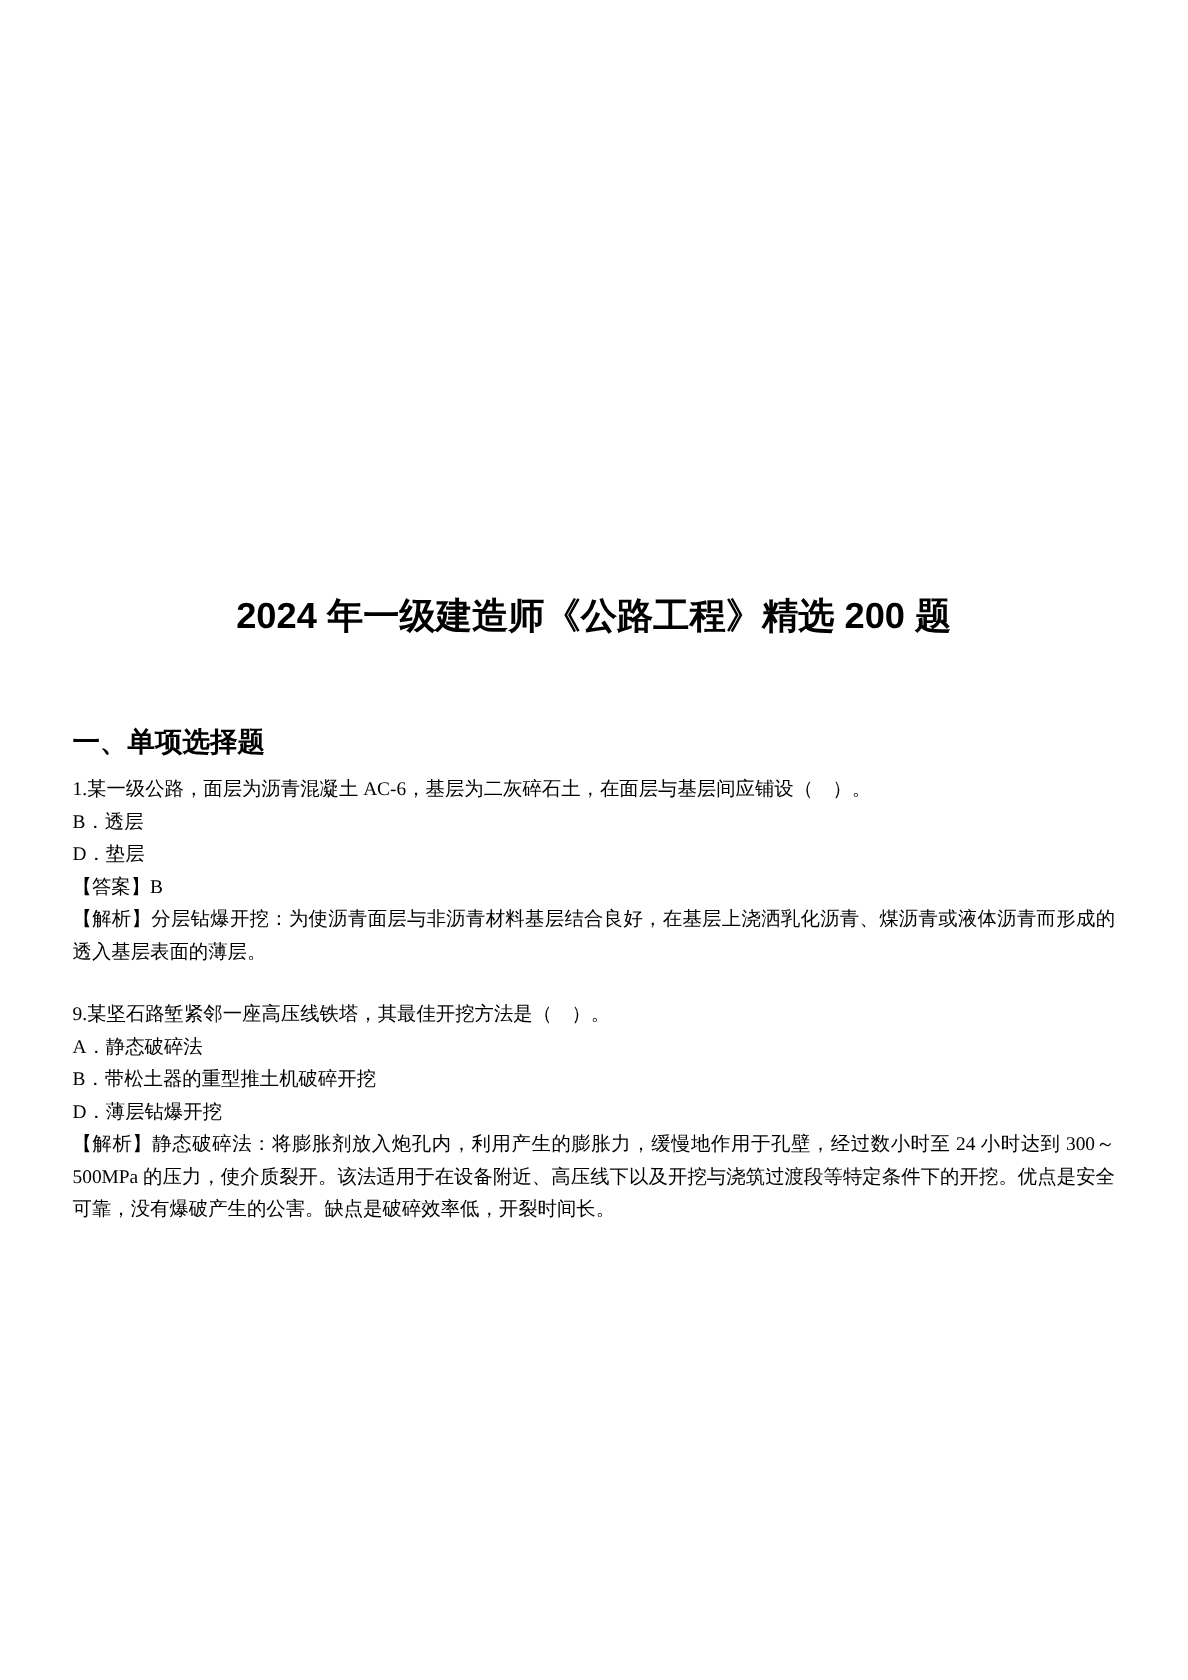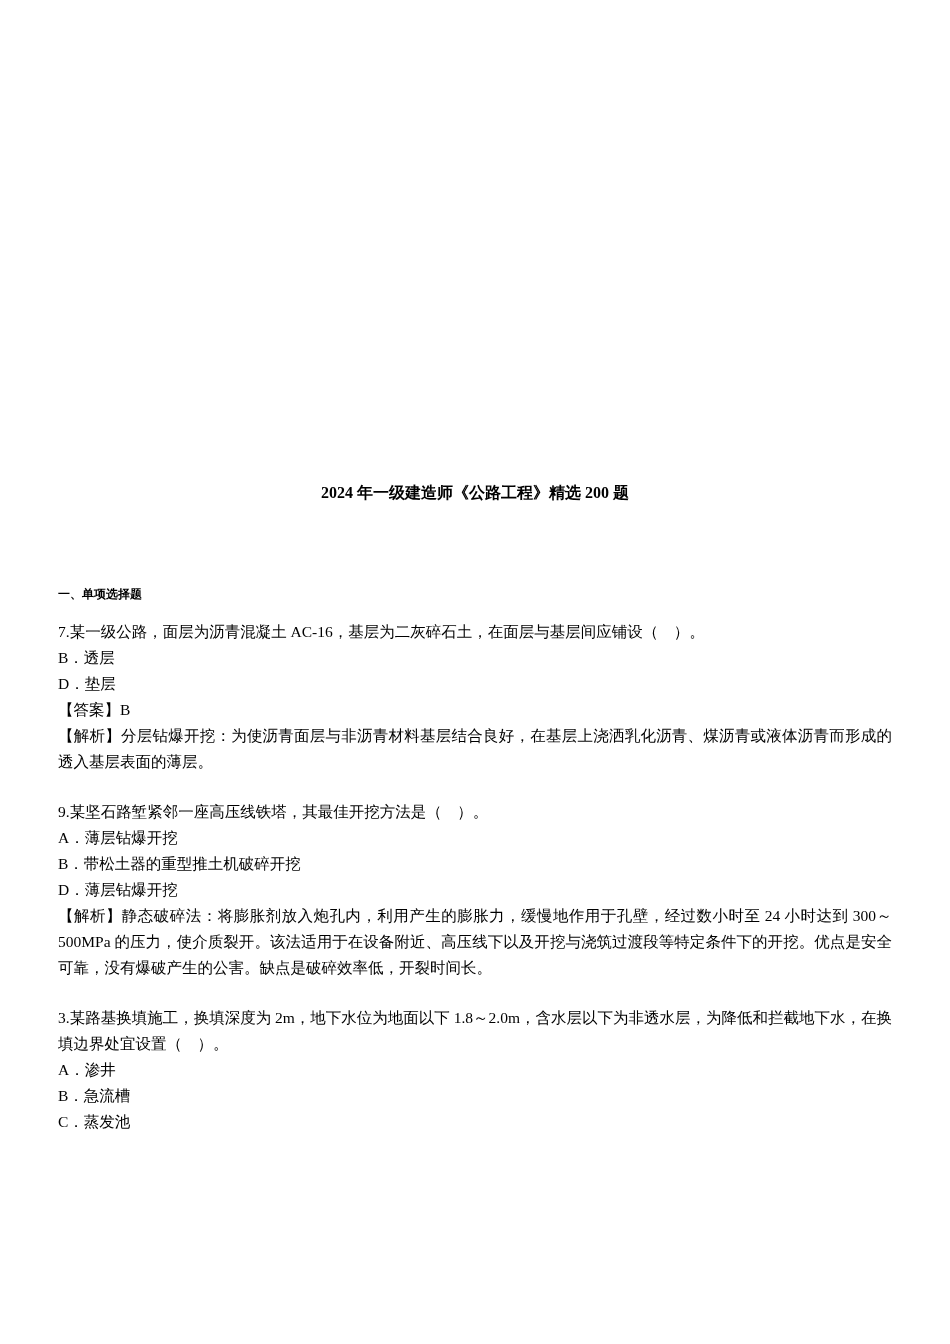--- a/index.html
+++ b/index.html
@@ -17,30 +17,30 @@
     position: relative;
     width: 950px;
     height: 1344px;
     background: #ffffff;
     overflow: hidden;
   }
   .doc-title {
     margin: 0 58px;
     padding-top: 478px;
     text-align: center;
-    font-family: Liberation Serif, serif;
+    font-family: Liberation Sans, sans-serif;
     font-weight: bold;
-    font-size: 16px;
+    font-size: 29px;
     line-height: 30px;
   }
   .section-heading {
     margin: 76px 58px 0 58px;
     font-family: "Liberation Sans", "DejaVu Sans", sans-serif;
     font-weight: bold;
-    font-size: 12px;
+    font-size: 22px;
     line-height: 20px;
   }
   .question {
     margin: 24px 58px 0 58px;
   }
   .question.first {
     margin-top: 15px;
   }
   .q-line {
     margin: 0;
@@ -52,35 +52,29 @@
 </head>
 <body>
 
 <main class="page">
 
   <h1 class="doc-title">2024 年一级建造师《公路工程》精选 200 题</h1>
 
   <h2 class="section-heading">一、单项选择题</h2>
 
   <section class="question first">
-    <p class="q-line">7.某一级公路，面层为沥青混凝土 AC-16，基层为二灰碎石土，在面层与基层间应铺设（　）。</p>
+    <p class="q-line">1.某一级公路，面层为沥青混凝土 AC-6，基层为二灰碎石土，在面层与基层间应铺设（　）。</p>
     <p class="q-line">B．透层</p>
     <p class="q-line">D．垫层</p>
     <p class="q-line">【答案】B</p>
     <p class="q-line">【解析】分层钻爆开挖：为使沥青面层与非沥青材料基层结合良好，在基层上浇洒乳化沥青、煤沥青或液体沥青而形成的透入基层表面的薄层。</p>
   </section>
 
   <section class="question">
     <p class="q-line">9.某坚石路堑紧邻一座高压线铁塔，其最佳开挖方法是（　）。</p>
-    <p class="q-line">A．薄层钻爆开挖</p>
+    <p class="q-line">A．静态破碎法</p>
     <p class="q-line">B．带松土器的重型推土机破碎开挖</p>
     <p class="q-line">D．薄层钻爆开挖</p>
     <p class="q-line">【解析】静态破碎法：将膨胀剂放入炮孔内，利用产生的膨胀力，缓慢地作用于孔壁，经过数小时至 24 小时达到 300～500MPa 的压力，使介质裂开。该法适用于在设备附近、高压线下以及开挖与浇筑过渡段等特定条件下的开挖。优点是安全可靠，没有爆破产生的公害。缺点是破碎效率低，开裂时间长。</p>
   </section>
 
-  <section class="question">
-    <p class="q-line">3.某路基换填施工，换填深度为 2m，地下水位为地面以下 1.8～2.0m，含水层以下为非透水层，为降低和拦截地下水，在换填边界处宜设置（　）。</p>
-    <p class="q-line">A．渗井</p>
-    <p class="q-line">B．急流槽</p>
-    <p class="q-line">C．蒸发池</p>
-  </section>
 
 </main>
 
 </body></html>

